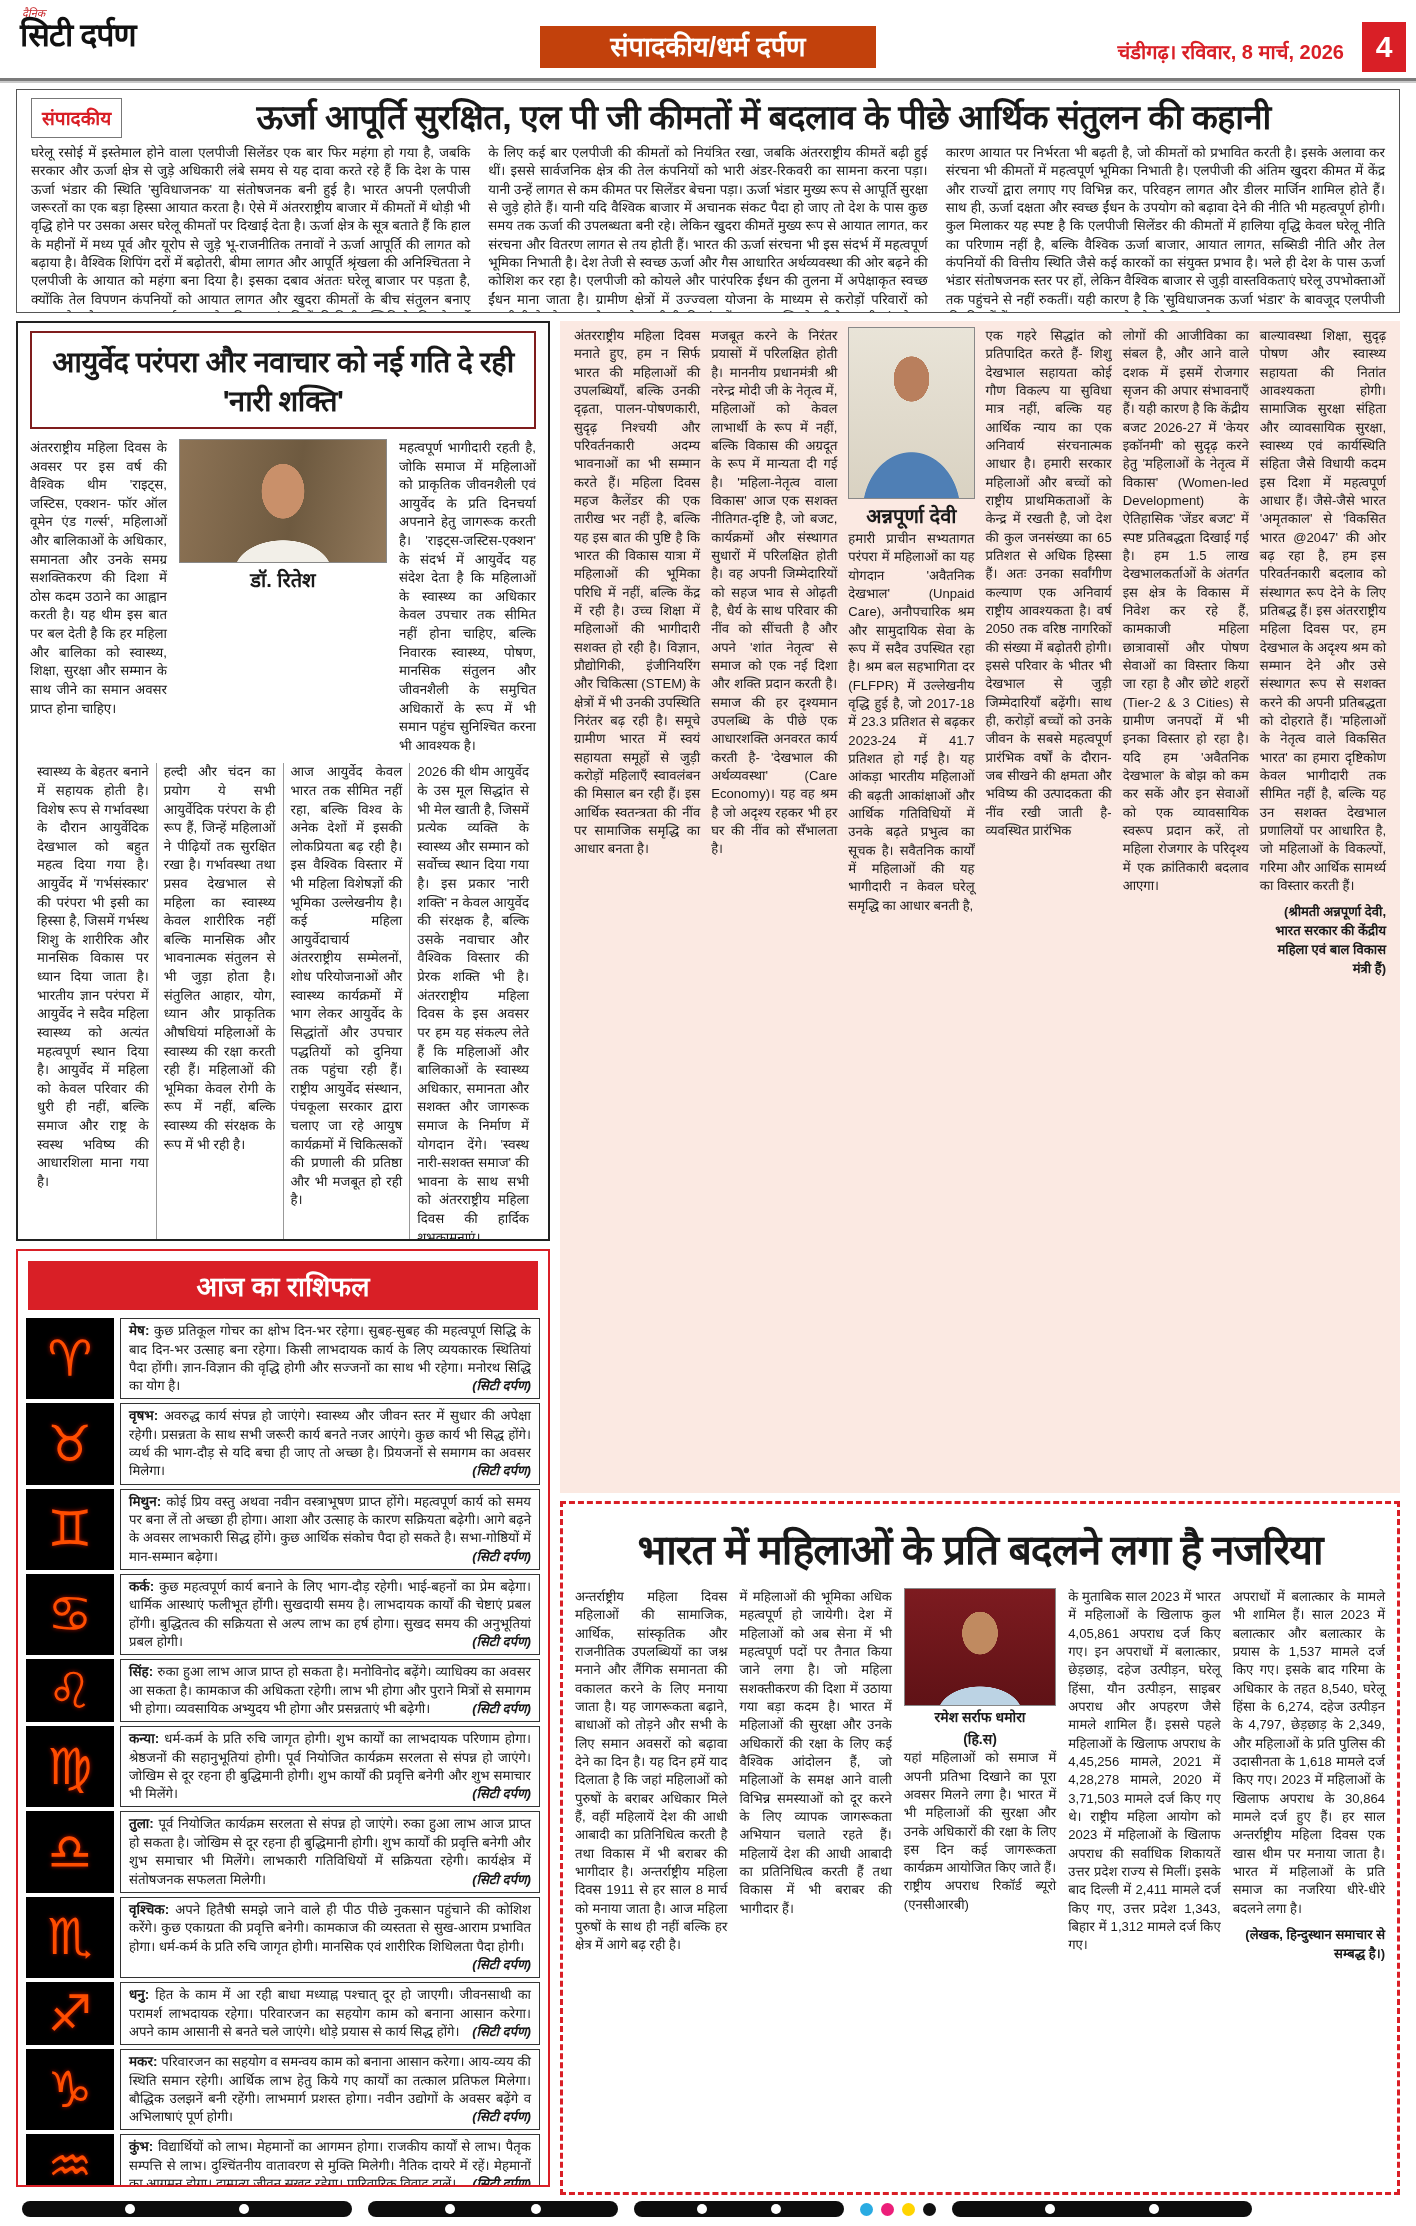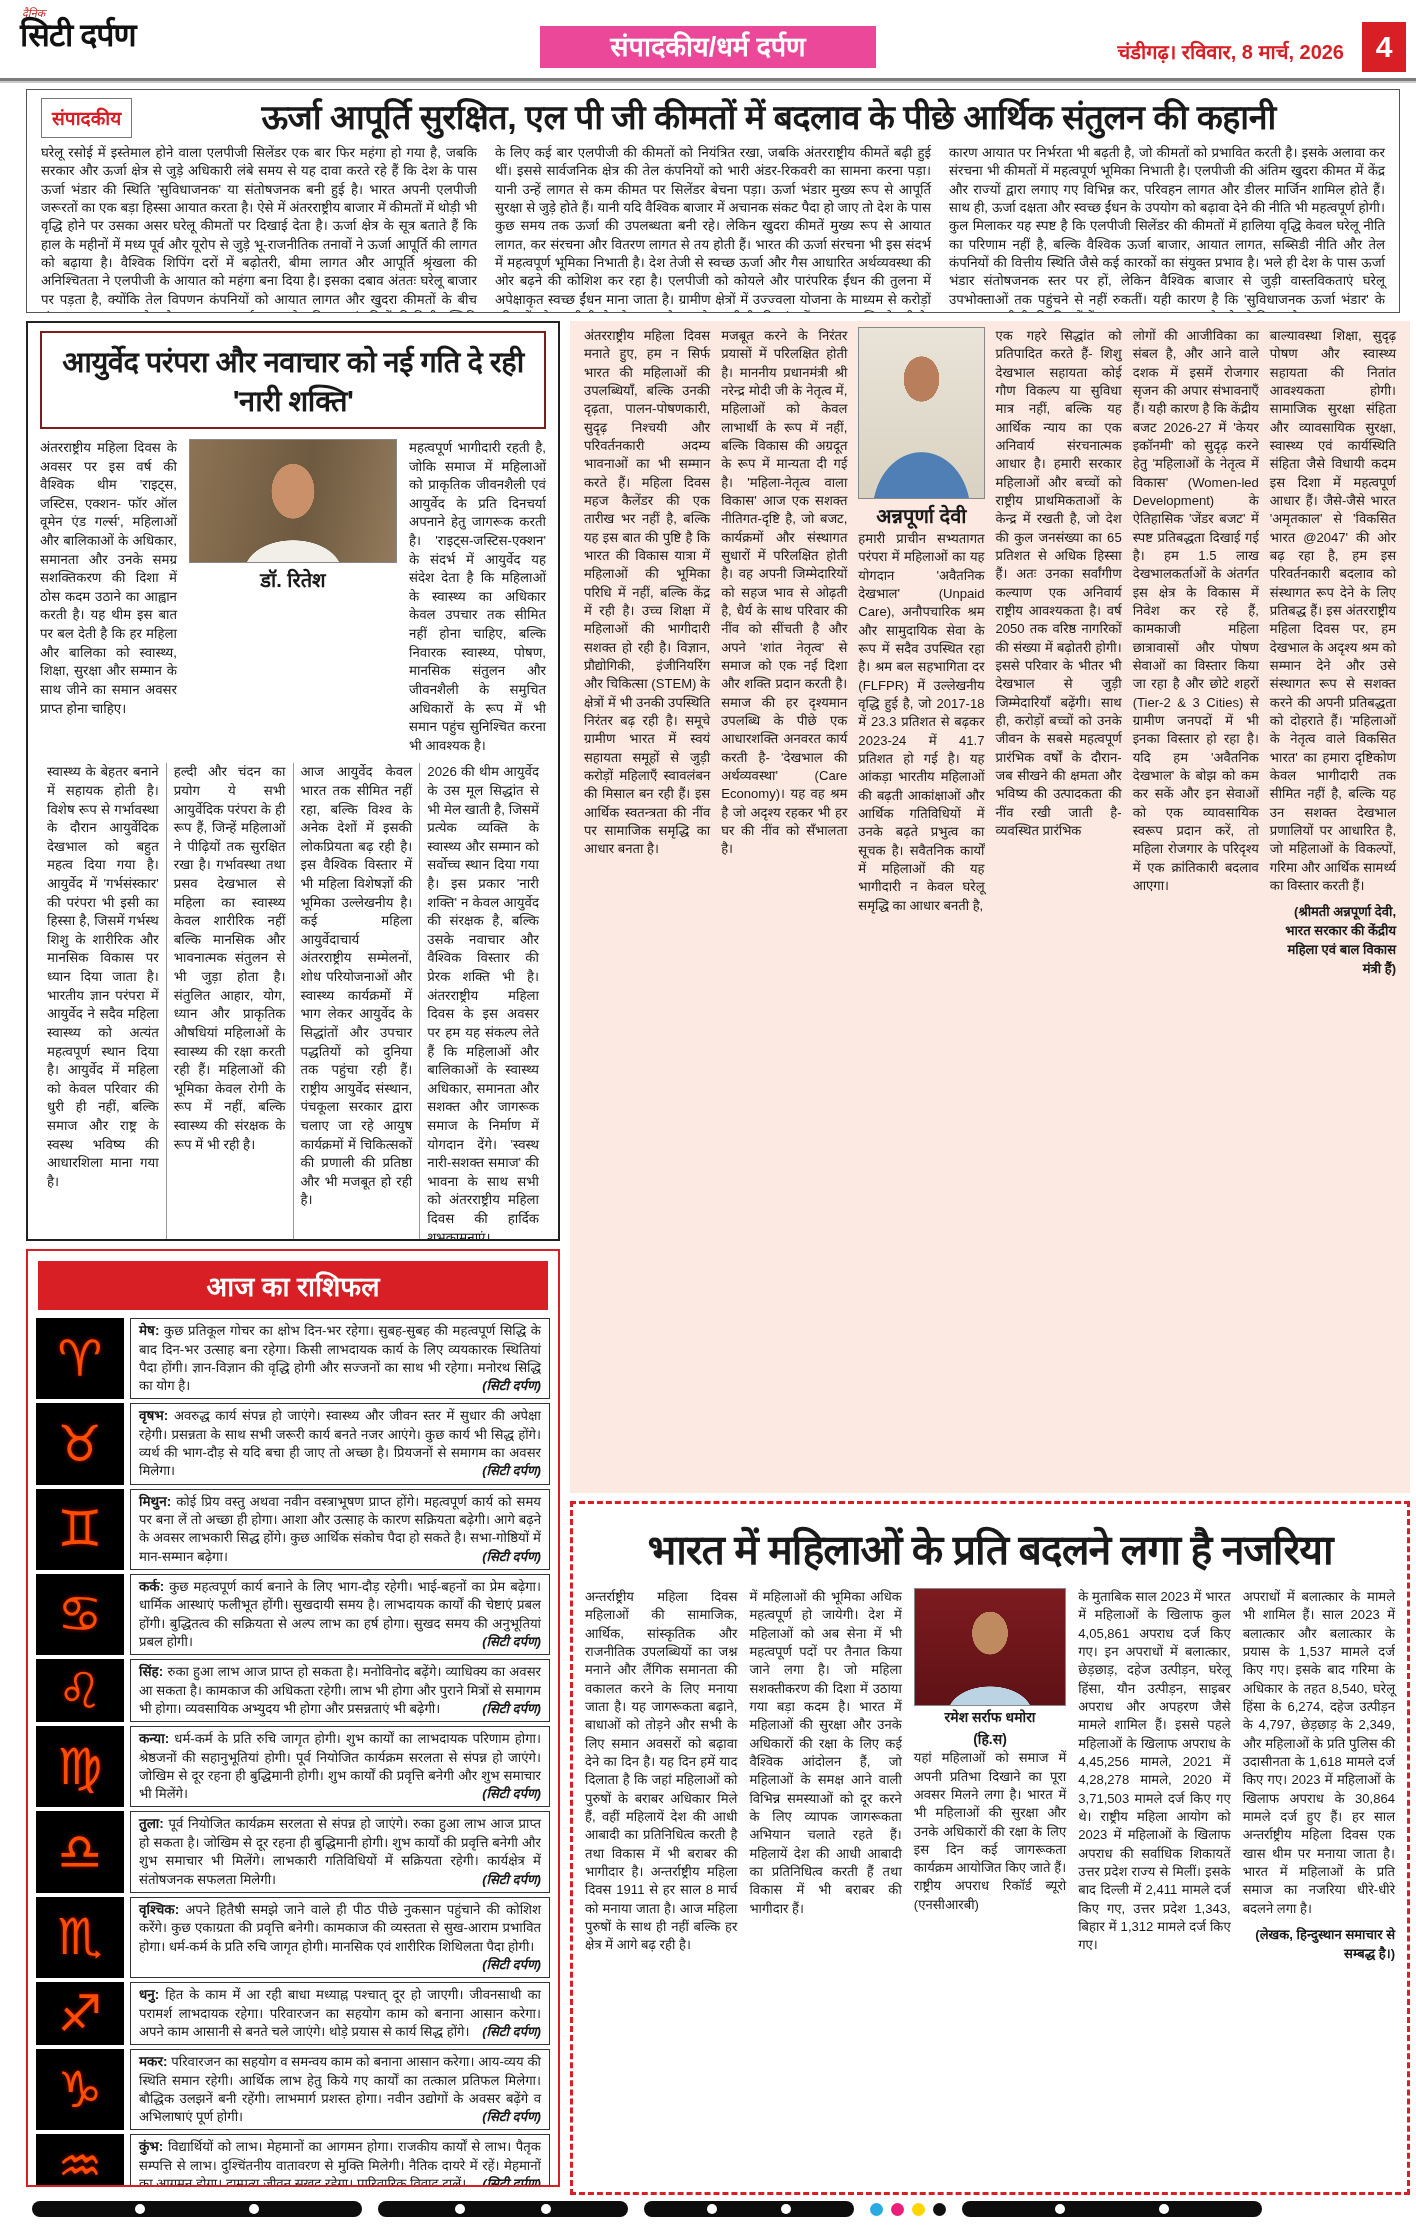--- a/index.html
+++ b/index.html
@@ -5,28 +5,28 @@
 <style>
   html,body{margin:0;padding:0;background:#ffffff;}
   body{width:1416px;font-family:"Liberation Sans","DejaVu Sans",sans-serif;color:#1a1a1a;}
   .page{width:1416px;}
 
   
   .masthead{position:relative;height:74px;padding-top:4px;}
   .logo-wrap{position:absolute;left:20px;top:8px;line-height:1;}
   .logo-top{font-size:11px;color:#c62427;font-style:italic;margin-left:2px;}
   .logo{font-size:32px;font-weight:bold;color:#111;letter-spacing:-1px;}
-  .section-banner{position:absolute;left:540px;top:26px;width:336px;height:42px;background:#ec4899;
+  .section-banner{position:absolute;left:540px;top:26px;width:336px;height:42px;background:#c2410c;
     color:#fff;font-size:27px;font-weight:bold;text-align:center;line-height:42px;}
   .dateline{position:absolute;right:72px;top:38px;color:#d91f26;font-weight:bold;font-size:20px;}
   .page-num{position:absolute;right:10px;top:22px;width:44px;height:50px;background:#d91f26;color:#fff;
     font-size:30px;font-weight:bold;text-align:center;line-height:50px;}
   .head-rule{height:5px;background:linear-gradient(#7b7b7b 60%,#c9c9c9 60%);margin:0;}
 
-  .wrap{padding:6px 16px 0 26px;}
+  .wrap{padding:6px 16px 0 16px;}
 
   
   .editorial{border:1px solid #555;height:224px;padding:8px 14px;box-sizing:border-box;overflow:hidden;}
   .ed-top{display:flex;align-items:flex-start;margin-bottom:6px;}
   .ed-label{border:1px solid #777;color:#d91f26;font-weight:bold;font-size:19px;padding:6px 10px;margin-right:20px;flex:0 0 auto;}
   .ed-headline{flex:1;text-align:center;font-size:34px;font-weight:bold;line-height:1.15;letter-spacing:-0.5px;}
   .ed-cols{display:flex;gap:18px;}
   .ed-col{flex:1;font-size:13.3px;line-height:1.38;text-align:justify;}
 
   

